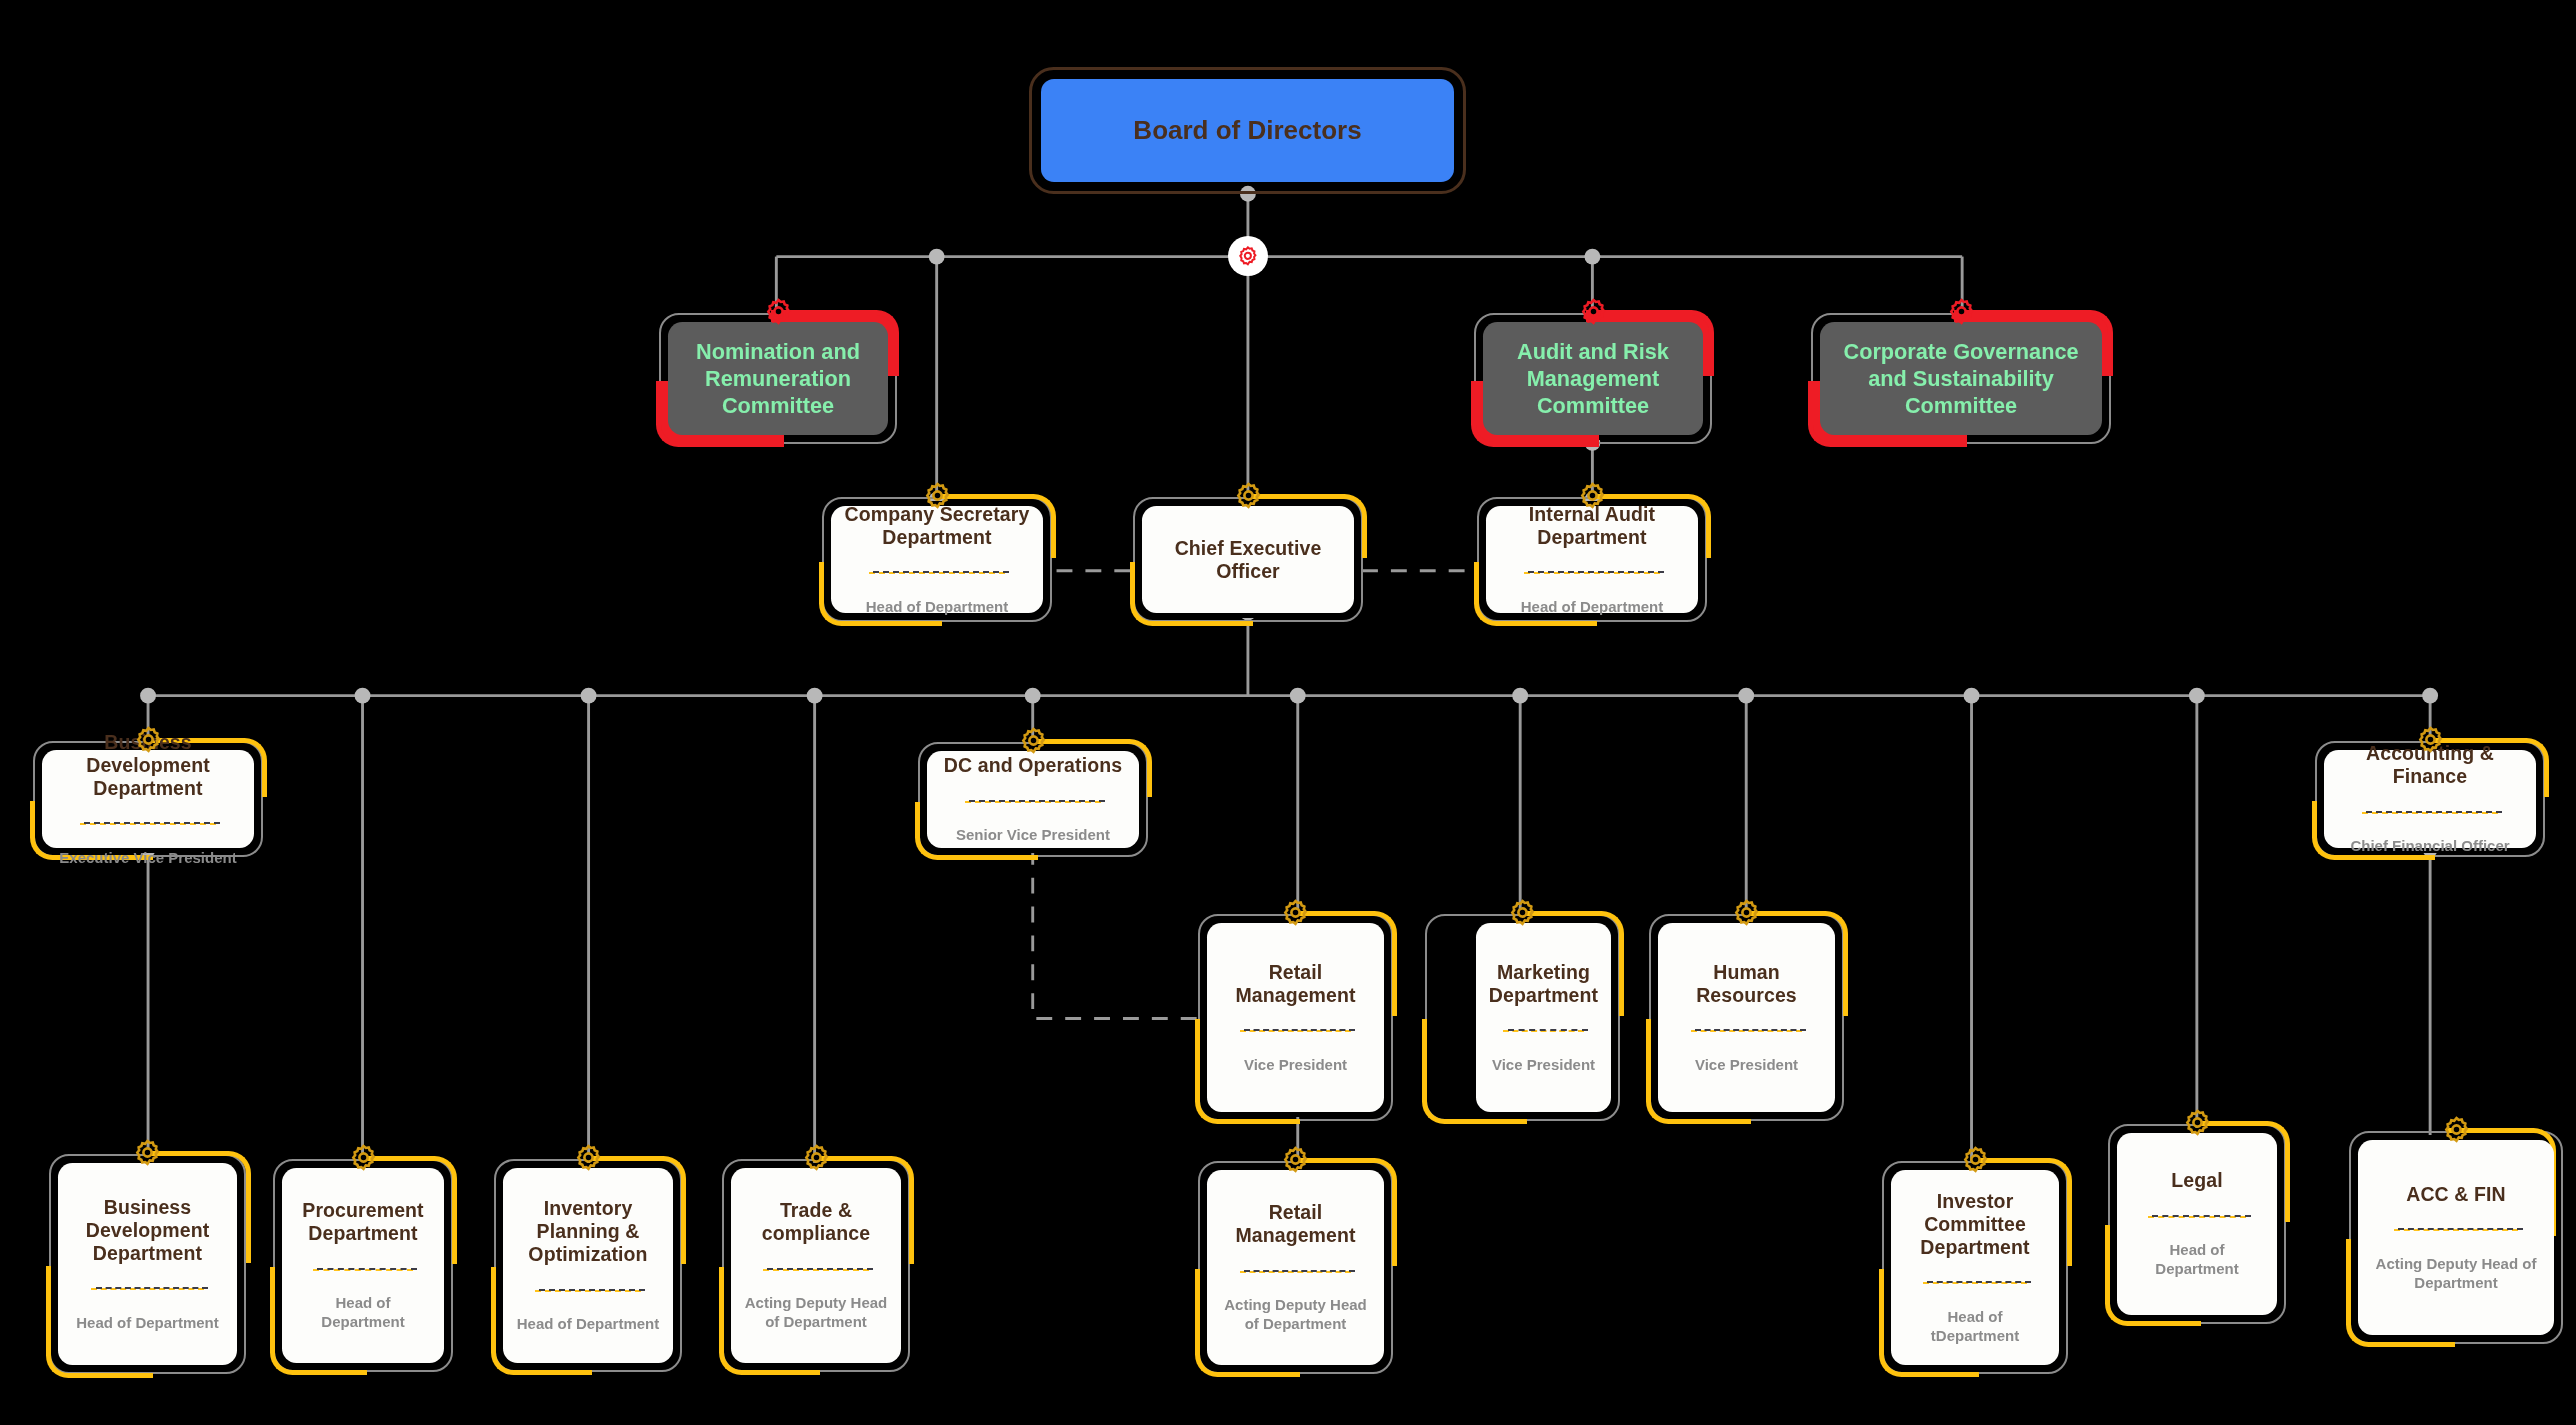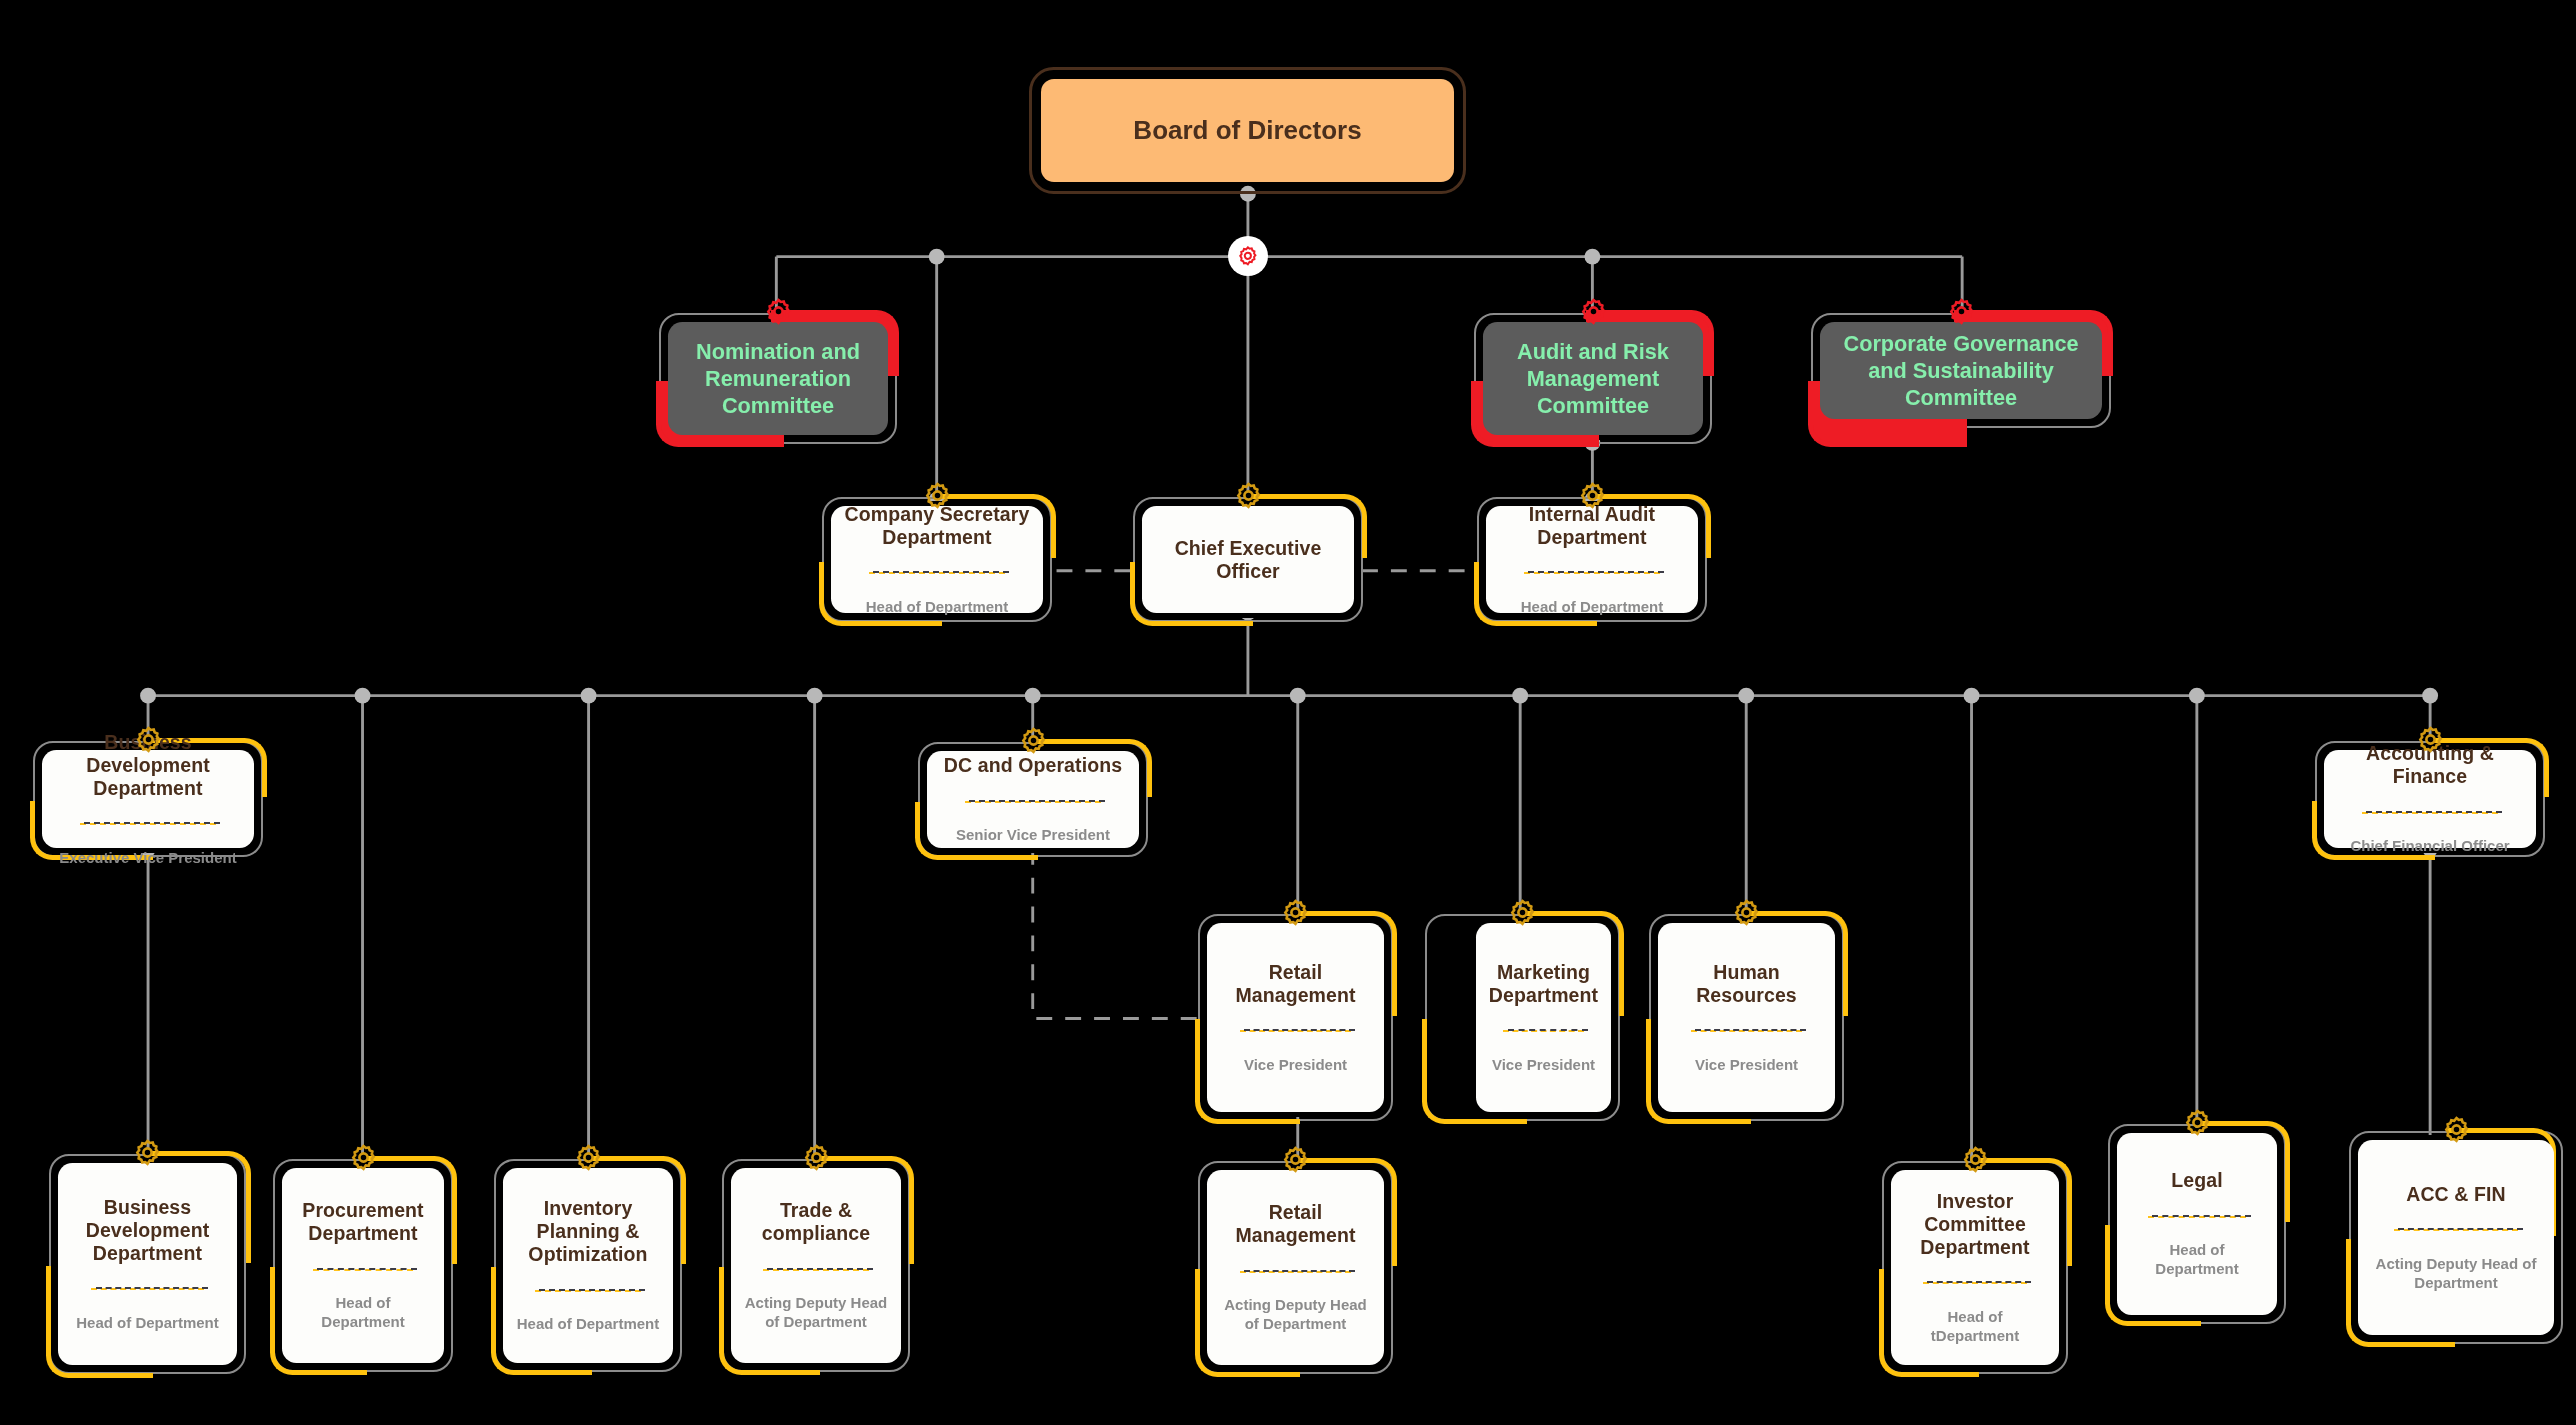--- a/index.html
+++ b/index.html
@@ -113,21 +113,21 @@
   
   .acc-tr, .acc-bl {
     position: absolute;
     pointer-events: none;
     z-index: 1;
   }
 
   
   .root-box {
     position: relative;
-    background: #fdba74;
+    background: #3b82f6;
     border-radius: 13px;
     display: flex;
     align-items: center;
     justify-content: center;
     width: 100%; height: 100%;
     z-index: 2;
   }
   .root-box .title {
     color: #4a2f1d;
     font-weight: bold;
@@ -287,21 +287,21 @@
       <svg viewBox="0 0 24 24" fill="#000" stroke="#ee1c25" stroke-width="2.2">
         <circle cx="12" cy="12" r="3.4" fill="#000"></circle>
         <path d="M12 2.6l1.9 1.5 2.4-.4.8 2.3 2.2 1-.4 2.4 1.5 1.9-1.5 1.9.4 2.4-2.2 1-.8 2.3-2.4-.4L12 21.4l-1.9-1.5-2.4.4-.8-2.3-2.2-1 .4-2.4L3.6 12l1.5-1.9-.4-2.4 2.2-1 .8-2.3 2.4.4z" fill="none"></path>
       </svg>
     </div>
     <div class="committee">
       <span class="title">Audit and Risk Management Committee</span>
     </div>
   </div>
 
-  <div class="node committee-node" style="left:1820px; top:322px; width:282px; height:97px;">
+  <div class="node committee-node" style="left:1820px; top:322px; width:282px; height:113px;">
     <div class="shadowring"></div>
     <div class="frame"></div>
     <div class="acc-tr" style="left:134px; top:-11.6px; width:159px; height:66px; border:5px solid #ee1c25; border-left:none; border-bottom:none; border-radius:0 22.4px 0 0;"></div>
     <div class="acc-bl" style="left:-11.6px; top:59px; width:159px; height:66px; border:5px solid #ee1c25; border-right:none; border-top:none; border-radius:0 0 0 22.4px;"></div>
     <div class="gear">
       <svg viewBox="0 0 24 24" fill="#000" stroke="#ee1c25" stroke-width="2.2">
         <circle cx="12" cy="12" r="3.4" fill="#000"></circle>
         <path d="M12 2.6l1.9 1.5 2.4-.4.8 2.3 2.2 1-.4 2.4 1.5 1.9-1.5 1.9.4 2.4-2.2 1-.8 2.3-2.4-.4L12 21.4l-1.9-1.5-2.4.4-.8-2.3-2.2-1 .4-2.4L3.6 12l1.5-1.9-.4-2.4 2.2-1 .8-2.3 2.4.4z" fill="none"></path>
       </svg>
     </div>

